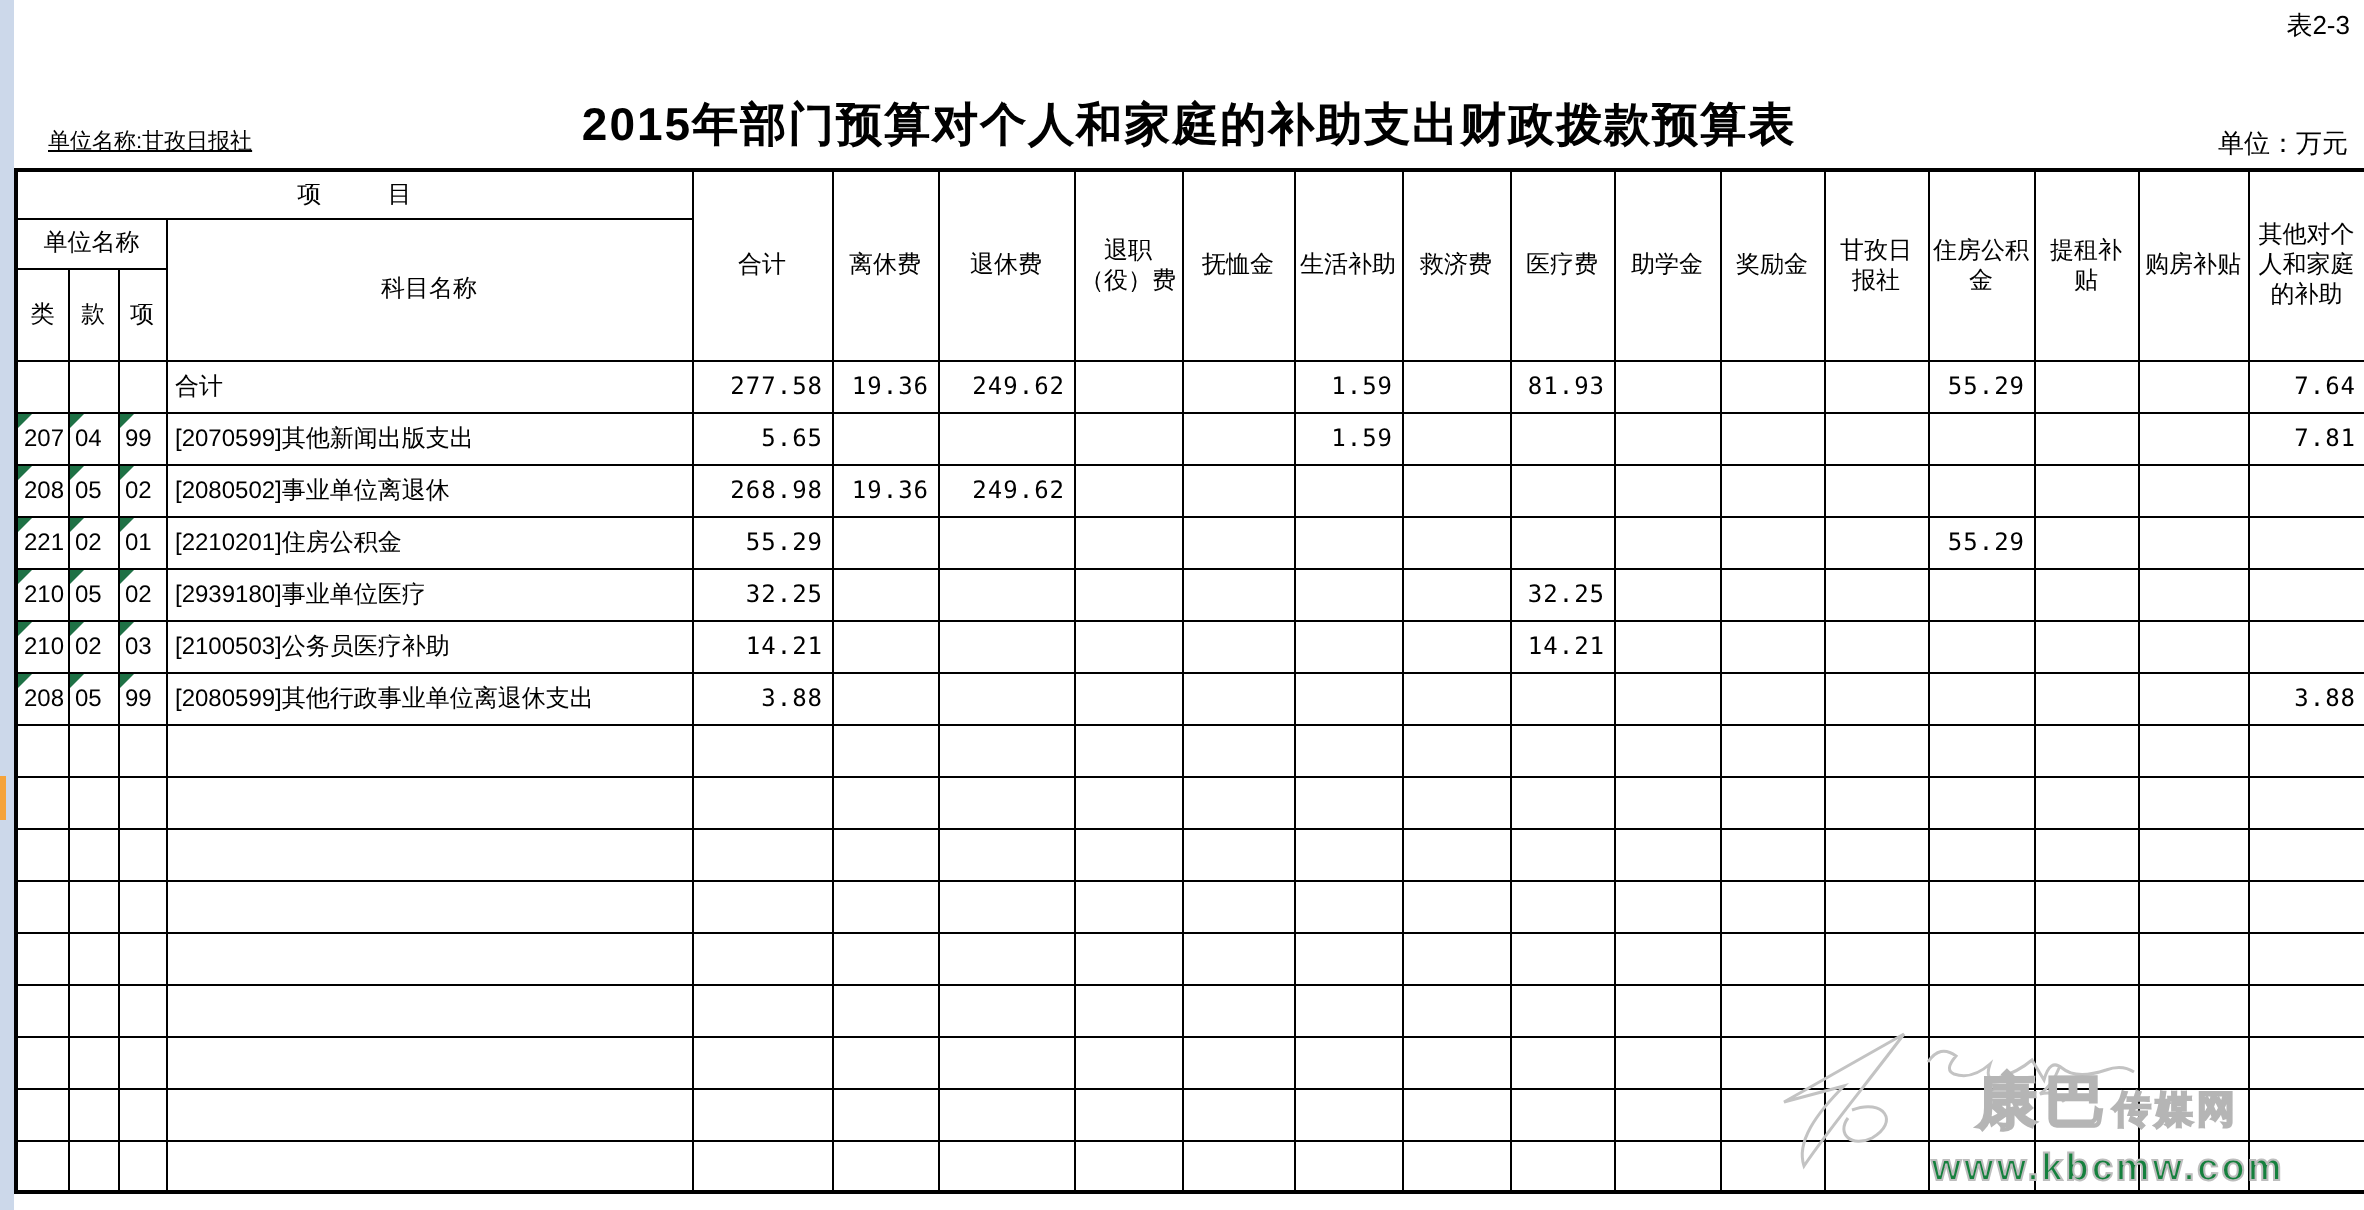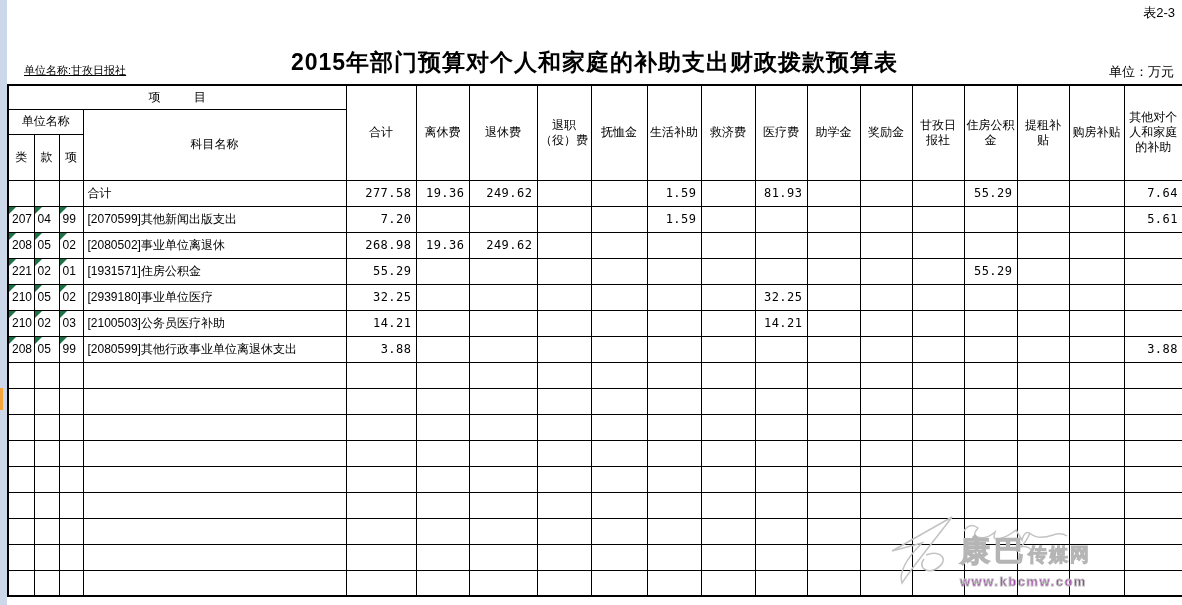--- a/index.html
+++ b/index.html
@@ -28,24 +28,24 @@
   tbody tr { height:26px; }
   td.code { text-align:left; padding-left:3px; }
   td.name { text-align:left; padding-left:4px; white-space:nowrap; }
   td.val  { text-align:right; padding-right:4px; font-family:"DejaVu Sans Mono", monospace; font-size:12px; letter-spacing:0.5px; }
   .h-proj { word-spacing:30px; }
   .tri { position:absolute; top:0; left:0; width:0; height:0;
     border-top:7px solid #1e7145; border-right:7px solid transparent; }
 
   .watermark { position:absolute; right:34px; bottom:8px; width:266px; height:88px; pointer-events:none; }
   .wm-svg { position:absolute; left:0; top:0; }
-  .wm-text-block { position:absolute; left:78px; top:22px; width:188px; text-align:left; }
+  .wm-text-block { position:absolute; left:78px; top:22px; width:188px; text-align:center; }
   .wm-big { font-size:30px; font-weight:bold; color:#fff; -webkit-text-stroke:1.2px #b5b5b5; letter-spacing:4px; }
   .wm-small { font-size:19px; font-weight:bold; color:#fff; -webkit-text-stroke:1px #b5b5b5; letter-spacing:2px; }
-  .wm-url { font-size:13px; font-weight:bold; color:#a21caf; -webkit-text-stroke:1px #bdbdbd; letter-spacing:1.5px; margin-top:2px; }
+  .wm-url { font-size:19px; font-weight:bold; color:#15803d; -webkit-text-stroke:1px #bdbdbd; letter-spacing:1.5px; margin-top:2px; }
 </style>
 </head>
 <body>
 
 <div class="left-strip"></div>
 <div class="orange-mark"></div>
 
 <div class="sheet-label">表2-3</div>
 <div class="page-title">2015年部门预算对个人和家庭的补助支出财政拨款预算表</div>
 <div class="unit-name">单位名称:甘孜日报社</div>
@@ -123,35 +123,35 @@
         <td class="val">55.29</td>
         <td class="val"></td>
         <td class="val"></td>
         <td class="val">7.64</td>
       </tr>
       <tr>
         <td class="code"><span class="tri"></span>207</td>
         <td class="code"><span class="tri"></span>04</td>
         <td class="code"><span class="tri"></span>99</td>
         <td class="name">[2070599]其他新闻出版支出</td>
-        <td class="val">7.20</td>
+        <td class="val">5.65</td>
         <td class="val"></td>
         <td class="val"></td>
         <td class="val"></td>
         <td class="val"></td>
         <td class="val">1.59</td>
         <td class="val"></td>
         <td class="val"></td>
         <td class="val"></td>
         <td class="val"></td>
         <td class="val"></td>
         <td class="val"></td>
         <td class="val"></td>
         <td class="val"></td>
-        <td class="val">5.61</td>
+        <td class="val">7.81</td>
       </tr>
       <tr>
         <td class="code"><span class="tri"></span>208</td>
         <td class="code"><span class="tri"></span>05</td>
         <td class="code"><span class="tri"></span>02</td>
         <td class="name">[2080502]事业单位离退休</td>
         <td class="val">268.98</td>
         <td class="val">19.36</td>
         <td class="val">249.62</td>
         <td class="val"></td>
@@ -164,21 +164,21 @@
         <td class="val"></td>
         <td class="val"></td>
         <td class="val"></td>
         <td class="val"></td>
         <td class="val"></td>
       </tr>
       <tr>
         <td class="code"><span class="tri"></span>221</td>
         <td class="code"><span class="tri"></span>02</td>
         <td class="code"><span class="tri"></span>01</td>
-        <td class="name">[1931571]住房公积金</td>
+        <td class="name">[2210201]住房公积金</td>
         <td class="val">55.29</td>
         <td class="val"></td>
         <td class="val"></td>
         <td class="val"></td>
         <td class="val"></td>
         <td class="val"></td>
         <td class="val"></td>
         <td class="val"></td>
         <td class="val"></td>
         <td class="val"></td>

